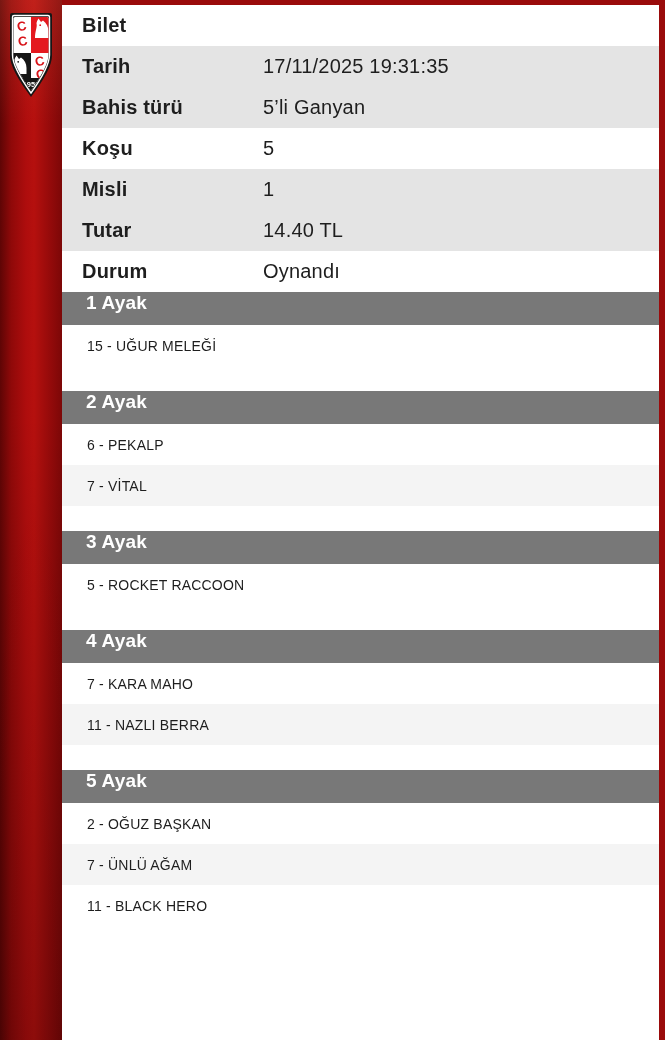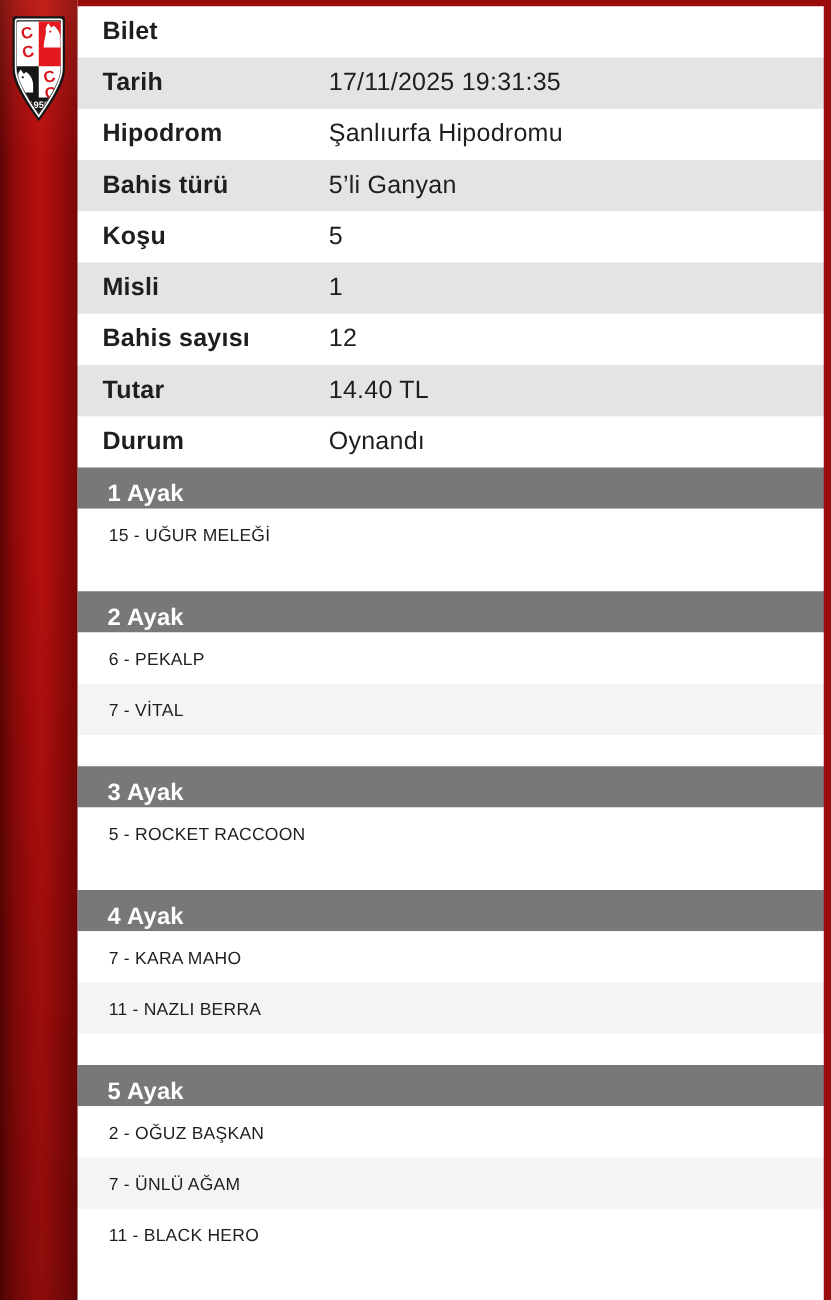--- a/index.html
+++ b/index.html
@@ -40,21 +40,21 @@
   
   .content{position:absolute;left:62px;top:5px;right:0;z-index:2;}
   .trow{
     display:flex;align-items:center;height:41px;padding-left:20px;
     font-size:20px;
   }
   .trow.alt{background:var(--row-gray);}
   .tlabel{width:181px;font-weight:bold;letter-spacing:.2px;}
   .tvalue{letter-spacing:.2px;}
   .sec-header{
-    display:flex;align-items:flex-end;height:33px;padding-left:24px;
+    display:flex;align-items:flex-start;height:33px;padding-left:24px;
     background:var(--header-gray);color:#ffffff;font-weight:bold;font-size:19px;
     letter-spacing:.2px;
   }
   .hrow{
     display:flex;align-items:center;height:41px;padding-left:25px;
     font-size:14px;background:#ffffff;letter-spacing:.2px;
   }
   .hrow.alt{background:var(--horse-row-gray);text-align:center;}
   .sec-gap{height:25px;background:#ffffff;}
 </style>
@@ -108,39 +108,31 @@
 
 <div class="content">
   <div id="ticket-table">
       <div class="trow">
         <span class="tlabel">Bilet</span>
       </div>
       <div class="trow alt">
         <span class="tlabel">Tarih</span>
         <span class="tvalue">17/11/2025 19:31:35</span>
       </div>
-      <div class="trow">
-        <span class="tlabel">Hipodrom</span>
-        <span class="tvalue">Şanlıurfa Hipodromu</span>
-      </div>
       <div class="trow alt">
         <span class="tlabel">Bahis türü</span>
         <span class="tvalue">5’li Ganyan</span>
       </div>
       <div class="trow">
         <span class="tlabel">Koşu</span>
         <span class="tvalue">5</span>
       </div>
       <div class="trow alt">
         <span class="tlabel">Misli</span>
         <span class="tvalue">1</span>
-      </div>
-      <div class="trow">
-        <span class="tlabel">Bahis sayısı</span>
-        <span class="tvalue">12</span>
       </div>
       <div class="trow alt">
         <span class="tlabel">Tutar</span>
         <span class="tvalue">14.40 TL</span>
       </div>
       <div class="trow">
         <span class="tlabel">Durum</span>
         <span class="tvalue">Oynandı</span>
       </div>
     </div>

